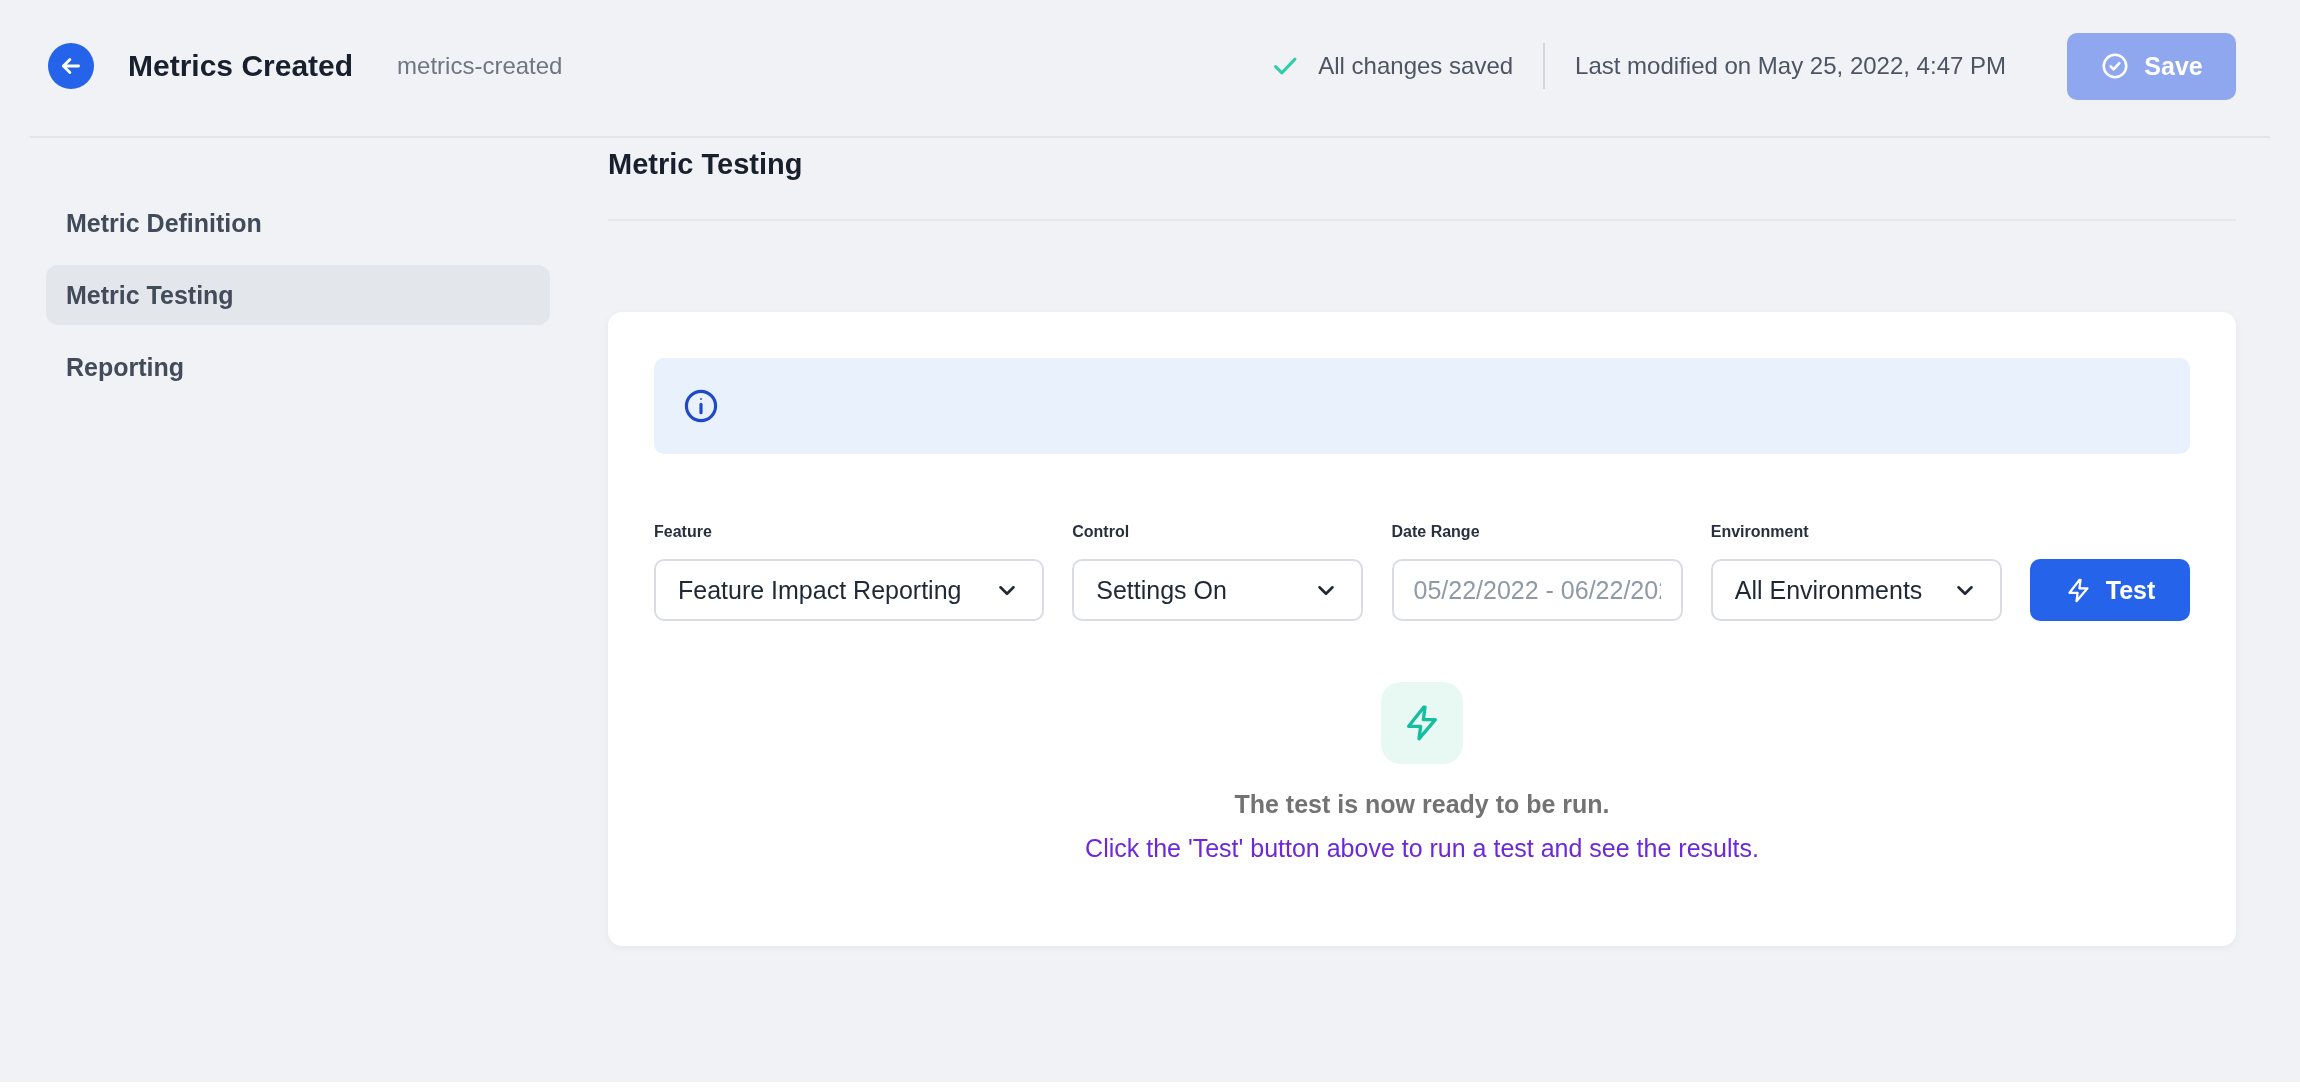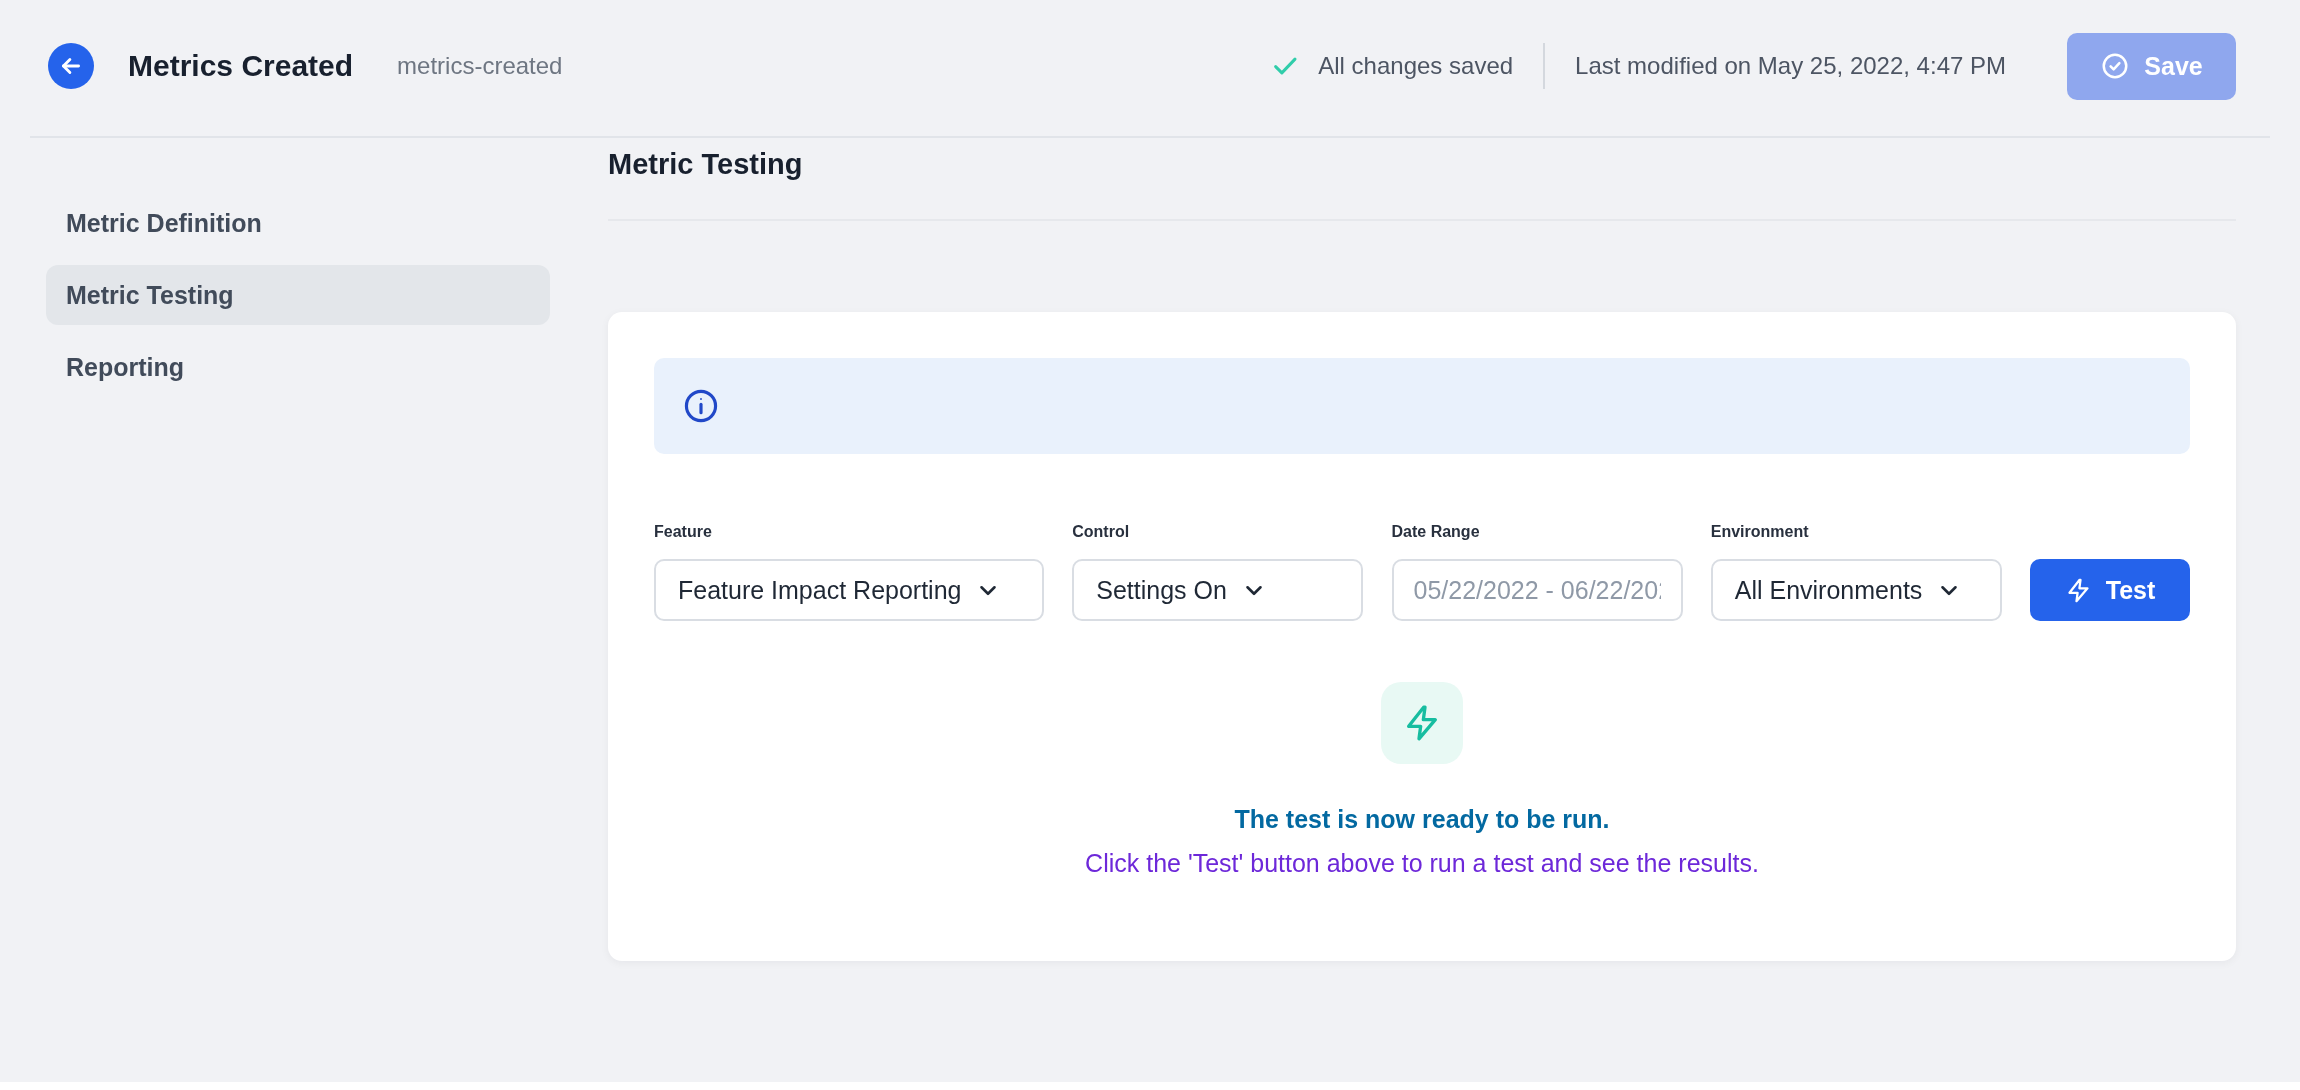--- a/index.html
+++ b/index.html
@@ -77,21 +77,21 @@
   }
   .info-banner svg { width:38px; height:38px; flex:0 0 auto; }
   .info-text { font-size:25px; font-weight:500; color:#2148c8; line-height:40px; }
   .info-text b { font-weight:700; }
 
   .form-row { display:flex; justify-content:space-between; margin-top:64px; align-items:flex-end; }
   .field-label { font-size:16px; font-weight:700; color:#28303e; line-height:28px; margin-bottom:13px; }
   .select-box {
     height:62px; border:2px solid #d9dde3; border-radius:10px;
     background:#ffffff; cursor:pointer;
-    display:flex; align-items:center; justify-content:flex-start;
+    display:flex; align-items:center; justify-content:space-between;
     padding:0 22px; font-size:25px; color:#1f2835;
   }
   .select-box .value { white-space:nowrap; }
   .select-box svg { width:26px; height:26px; flex:0 0 auto; margin-left:14px; }
   .col-feature { width:390px; }
   .col-control, .col-date, .col-env { width:291px; }
   .date-input {
     width:100%; height:62px; border:2px solid #d9dde3; border-radius:10px;
     background:#ffffff; padding:0 20px;
     font-size:25px; color:#8f99a7; font-family:inherit;
@@ -110,21 +110,21 @@
   .results-title { font-size:28px; font-weight:700; color:#1b2433; white-space:nowrap; padding:0 6px; }
 
   .ready-block { display:flex; flex-direction:column; align-items:center; }
   .bolt-tile {
     margin-top:61px;
     width:82px; height:82px; border-radius:20px;
     background:#e8f9f4;
     display:flex; align-items:center; justify-content:center;
   }
   .bolt-tile svg { width:40px; height:40px; }
-  .ready-title { margin-top:39px; font-size:25px; font-weight:700; color:#0369a1; line-height:32px; }
+  .ready-title { margin-top:24px; font-size:25px; font-weight:700; color:#737373; line-height:32px; }
   .ready-subtitle { margin-top:12px; font-size:25px; color:#6d28d9; line-height:32px; }
 </style>
 </head>
 <body>
 
 <div class="page">
 
   <div class="header">
     <button class="back-btn">
       <span style="display:flex">

